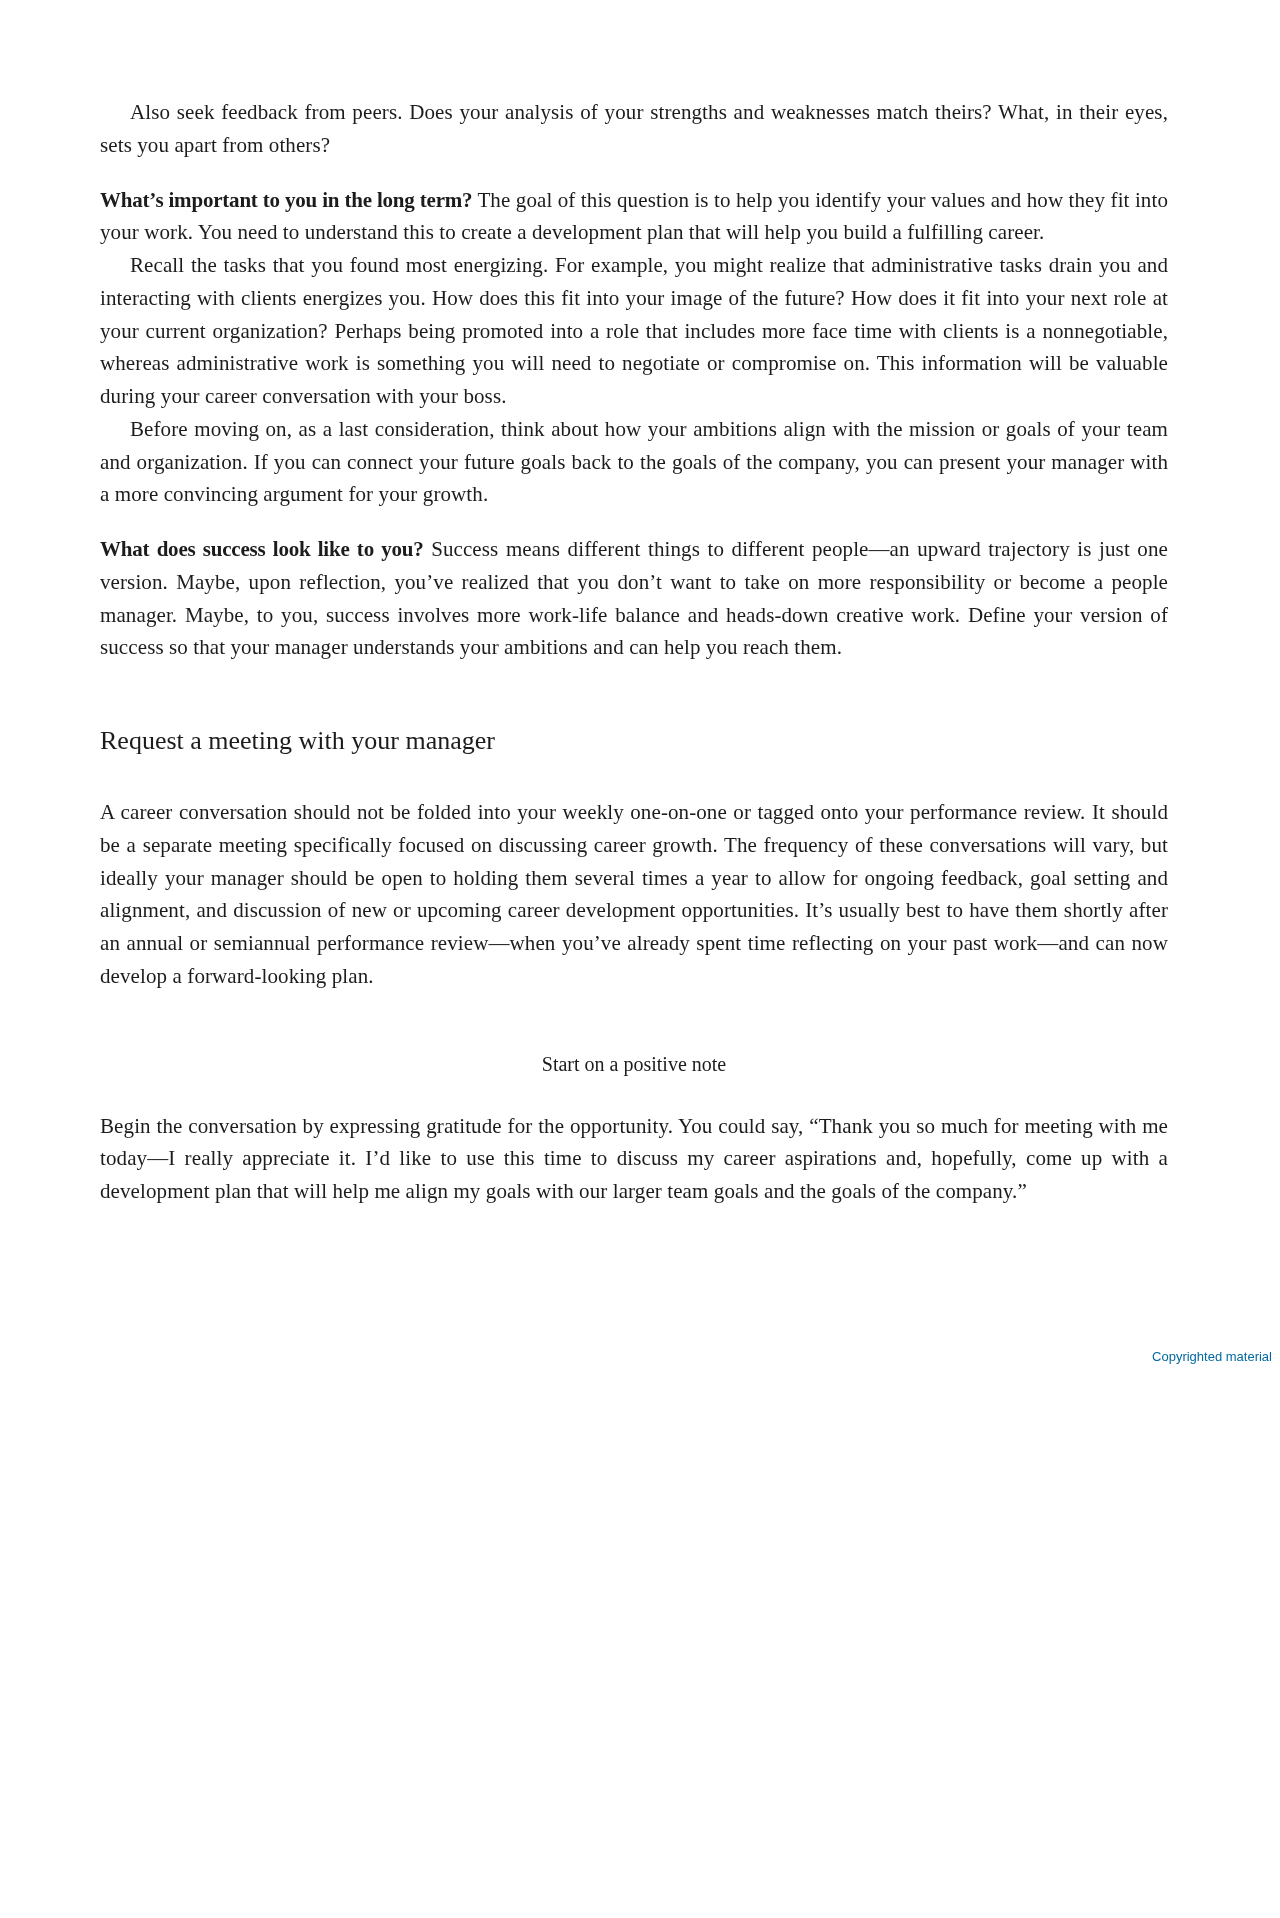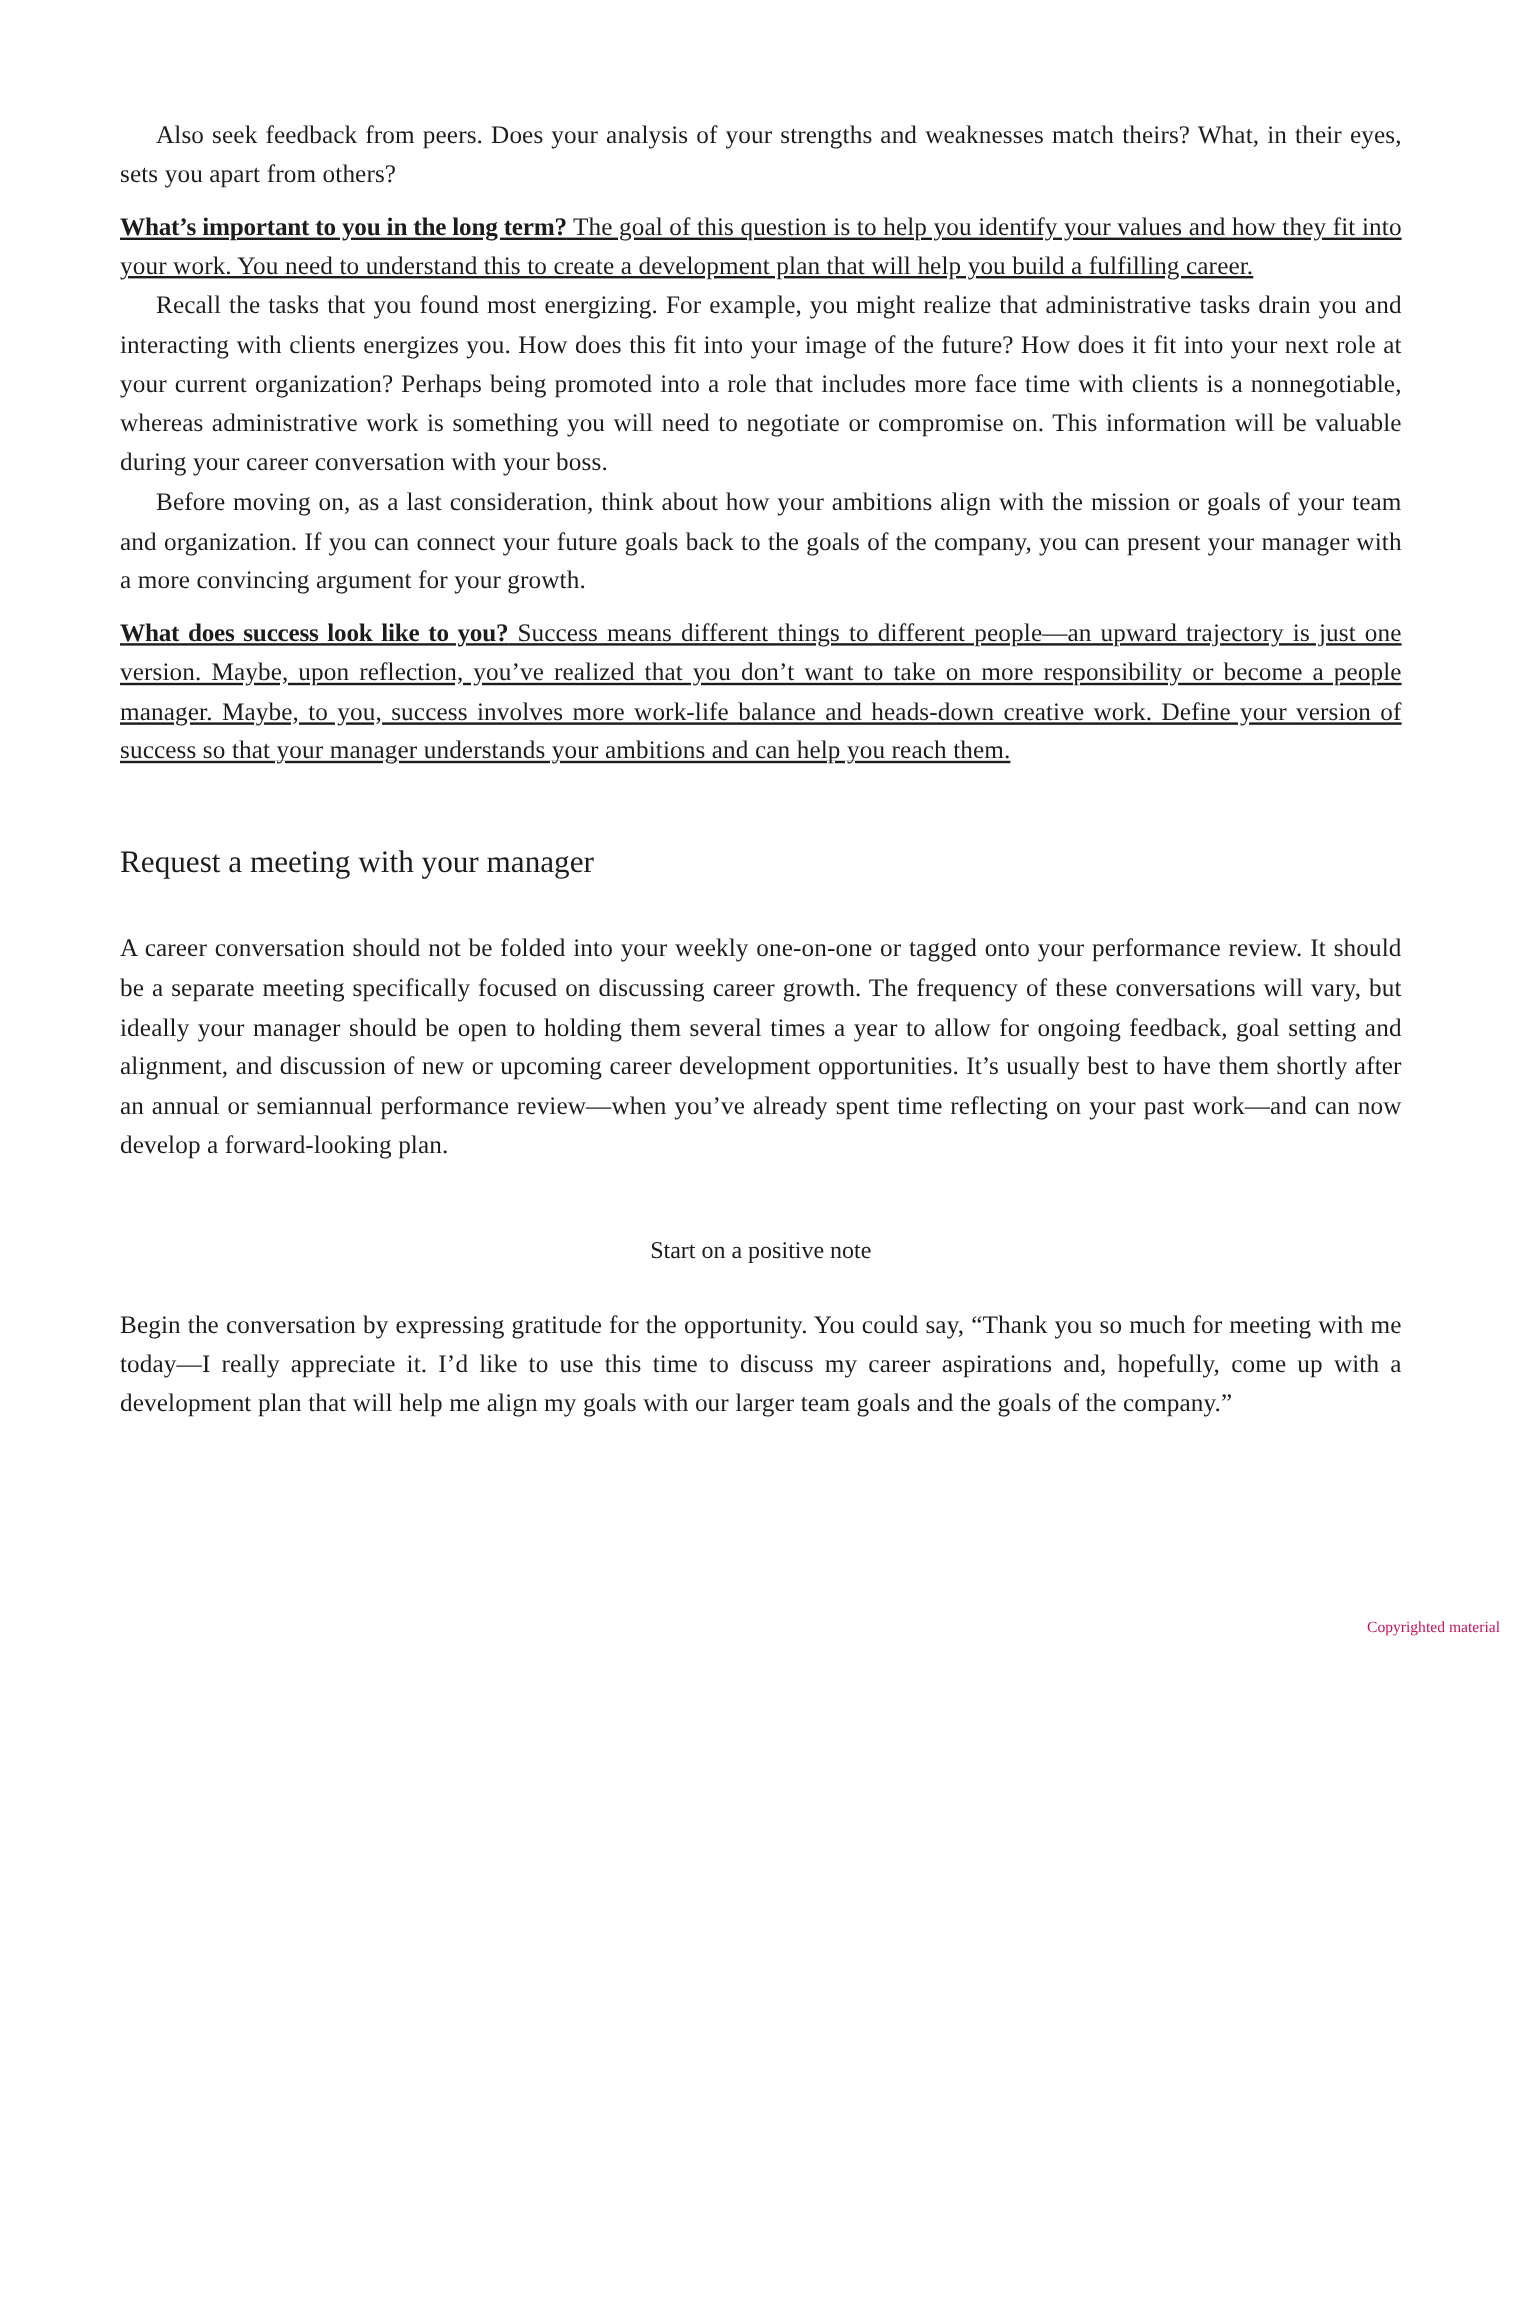--- a/index.html
+++ b/index.html
@@ -25,22 +25,21 @@
     font-size: 21px;
     line-height: 1.56;
     text-align: justify;
     margin: 0;
     letter-spacing: 0.1px;
   }
   p.indent {
     text-indent: 30px;
   }
   p.spaced {
-    margin-top: 11px;
-    text-decoration: underline;
+    margin-top: 22px;
   }
   .lead {
     font-weight: 700;
     letter-spacing: -0.2px;
   }
   .h-request {
     font-size: 26px;
     font-weight: 400;
     text-align: left;
     margin: 62px 0 40px 0;
@@ -56,25 +55,25 @@
   }
   .h-start {
     font-size: 20px;
     font-weight: 400;
     text-align: center;
     margin: 60px 0 34px 0;
     color: #1c1c1c;
   }
   .watermark {
     position: absolute;
-    right: 30px;
+    right: 8px;
     bottom: 12px;
-    font-family: Liberation Serif, serif;
+    font-family: Liberation Sans, sans-serif;
     font-size: 13px;
-    color: #be185d;
+    color: #0369a1;
   }
 </style>
 </head>
 <body>
 
 <div class="page">
   <div class="content">
 
     <p class="body indent">Also seek feedback from peers. Does your analysis of your strengths and weaknesses match theirs? What, in their eyes, sets you apart from others?</p>
 

